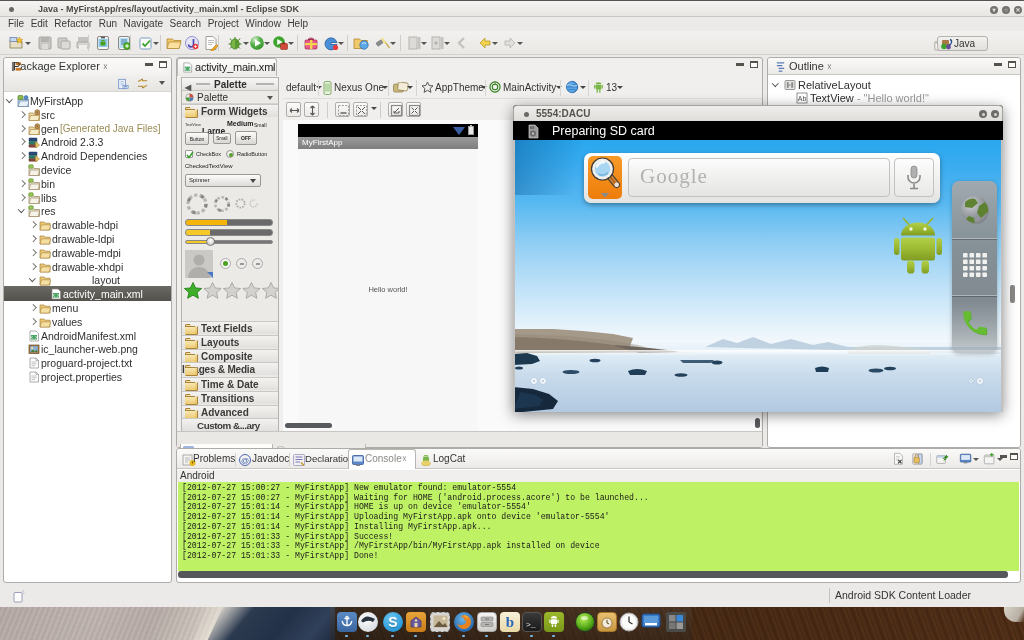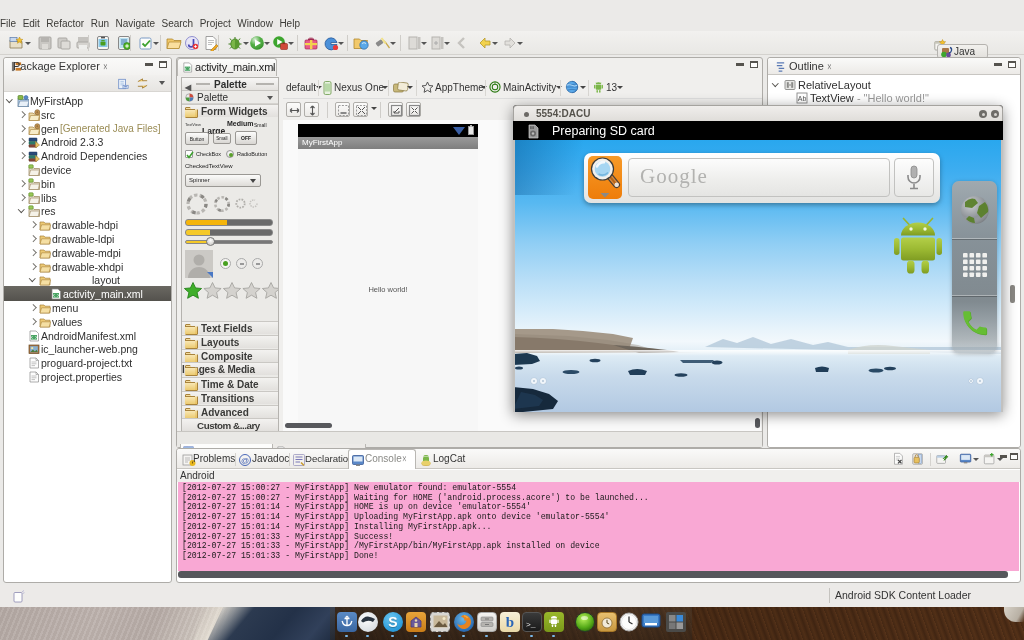--- a/index.html
+++ b/index.html
@@ -42,21 +42,21 @@
 .winbtn { position:absolute; top:5px; width:8px; height:8px; border-radius:50%; background:#757370;
   color:#e8e6e3; font-size:6px; line-height:8px; text-align:center; font-weight:bold; }
 #menubar { position:absolute; left:0; top:18px; width:1024px; height:13px; color:#3b3a36; font-size:10px; }
 #menubar span { margin-right:6.5px; }
 #toolbar { position:absolute; left:0; top:31px; width:1024px; height:24px;
   background:linear-gradient(#f2f1ef,#e9e8e5); border-bottom:1px solid #d4d2ce; }
 
 .tbi { position:absolute; top:4px; width:16px; height:16px; }
 .tbarr { position:absolute; top:11px; width:0; height:0; border-top:3.5px solid #555; border-left:3px solid transparent; border-right:3px solid transparent; }
 .tbsep { position:absolute; top:4px; width:1px; height:16px; background:#cfcdc9; }
-#persp { position:absolute; right:36px; top:44px; width:51px; height:15px; border:1px solid #b5b3af;
+#persp { position:absolute; right:36px; top:36px; width:51px; height:15px; border:1px solid #b5b3af;
   border-radius:3px; background:linear-gradient(#f2f1ee,#e2e0dc); font-size:10px; color:#333; line-height:14px; }
 
 
 .panel { position:absolute; background:#fff; border:1px solid #aeaca8; border-radius:3px; }
 .ptabbar { position:absolute; left:0; top:0; right:0; height:17px;
   background:linear-gradient(#fafaf9,#eceae7); border-bottom:1px solid #c8c6c2; border-radius:3px 3px 0 0; }
 .ptab { position:absolute; top:0; height:17px; font-size:11px; color:#333; line-height:17px; }
 
 
 #pkgx { left:3px; top:57px; width:169px; height:526px; }
@@ -113,21 +113,21 @@
 
 
 #outline { left:767px; top:57px; width:254px; height:391px; }
 #outtree { position:absolute; left:0; top:18px; right:0; bottom:0; background:#fff; font-size:11px; color:#2f2f2f; border-radius:0 0 3px 3px; }
 
 
 #console { left:176px; top:448px; width:845px; height:135px; }
 #ctabs { position:absolute; left:0; top:0; right:0; height:20px;
   background:linear-gradient(#fafaf9,#eceae7); border-bottom:1px solid #c8c6c2; border-radius:3px 3px 0 0; font-size:11px; color:#333; }
 #candroid { position:absolute; left:0; top:21px; right:0; height:12px; background:#f0efed; font-size:10px; color:#333; line-height:12px; }
-#clog { position:absolute; left:1px; top:33px; right:1px; height:89px; background:#f9a8d4;
+#clog { position:absolute; left:1px; top:33px; right:1px; height:89px; background:#bef264;
   font-family:"Liberation Mono", monospace; font-size:8.2px; line-height:9.7px; color:#1a1a1a; white-space:pre; padding:1px 0 0 4px; }
 #cscroll { position:absolute; left:1px; bottom:4px; right:12px; height:7px; background:#56575b; border-radius:3px; }
 
 
 .cti { position:absolute; top:4px; width:14px; height:14px; }
 .ctabt { position:absolute; top:4px; font-size:10px; color:#333; }
 .ctsep { position:absolute; top:4px; width:1px; height:13px; background:#d5d3cf; }
 .ctabsel2 { position:absolute; left:171px; top:0; width:68px; height:20px; background:#fff; border:1px solid #b9b7b3; border-bottom:none; border-radius:3px 3px 0 0; font-size:11px; }
 .cri { position:absolute; top:3px; width:14px; height:14px; }
 .cra { position:absolute; top:9px; width:0; height:0; border-top:3.5px solid #555; border-left:3px solid transparent; border-right:3px solid transparent; }
@@ -227,22 +227,29 @@
 <div id="stage">
   <div id="desktop">
     <div id="deskwoodL"></div>
     <div id="deskpaper"></div>
     <div id="deskdark"></div>
     <div id="deskwoodR"></div>
     <div id="deskcurl"></div>
   </div>
 
   <div id="eclipse">
+    <div id="titlebar">
+      <div class="tdot"></div>
+      <div class="ttext">Java - MyFirstApp/res/layout/activity_main.xml - Eclipse SDK</div>
+      <div class="winbtn" style="left:990px;">▾</div>
+      <div class="winbtn" style="left:1002px;">○</div>
+      <div class="winbtn" style="left:1014px;">✕</div>
+    </div>
     <div id="menubar">
-      <span style="">File</span><span>Edit</span><span>Refactor</span><span>Run</span><span>Navigate</span><span>Search</span><span>Project</span><span>Window</span><span>Help</span>
+      <span style="margin-left:8px;">File</span><span>Edit</span><span>Refactor</span><span>Run</span><span>Navigate</span><span>Search</span><span>Project</span><span>Window</span><span>Help</span>
     </div>
     <div id="toolbar">
       <svg class="tbi" style="left:8px;" viewBox="0 0 16 16">
           <path d="M2 5 h5 l1.5 1.5 H14 V13 H2z" fill="#e8dfc8" stroke="#8a7a50" stroke-width=".8"></path>
           <rect x="2" y="2.5" width="7" height="4" fill="#c8d8ee" stroke="#5a7aaa" stroke-width=".7"></rect>
           <path d="M11.5 2 l1 2.2 2.3.2 -1.8 1.6 .6 2.3 -2.1-1.3 -2.1 1.3 .6-2.3 -1.8-1.6 2.3-.2z" fill="#f2c12e" stroke="#b8860b" stroke-width=".5"></path>
         </svg>
       <span class="tbarr" style="left:25px;"></span>
       <svg class="tbi gray" style="left:37px;" viewBox="0 0 16 16">
           <rect x="2" y="2" width="12" height="12" rx="1" fill="#c9c7c3" stroke="#a8a6a2"></rect>

